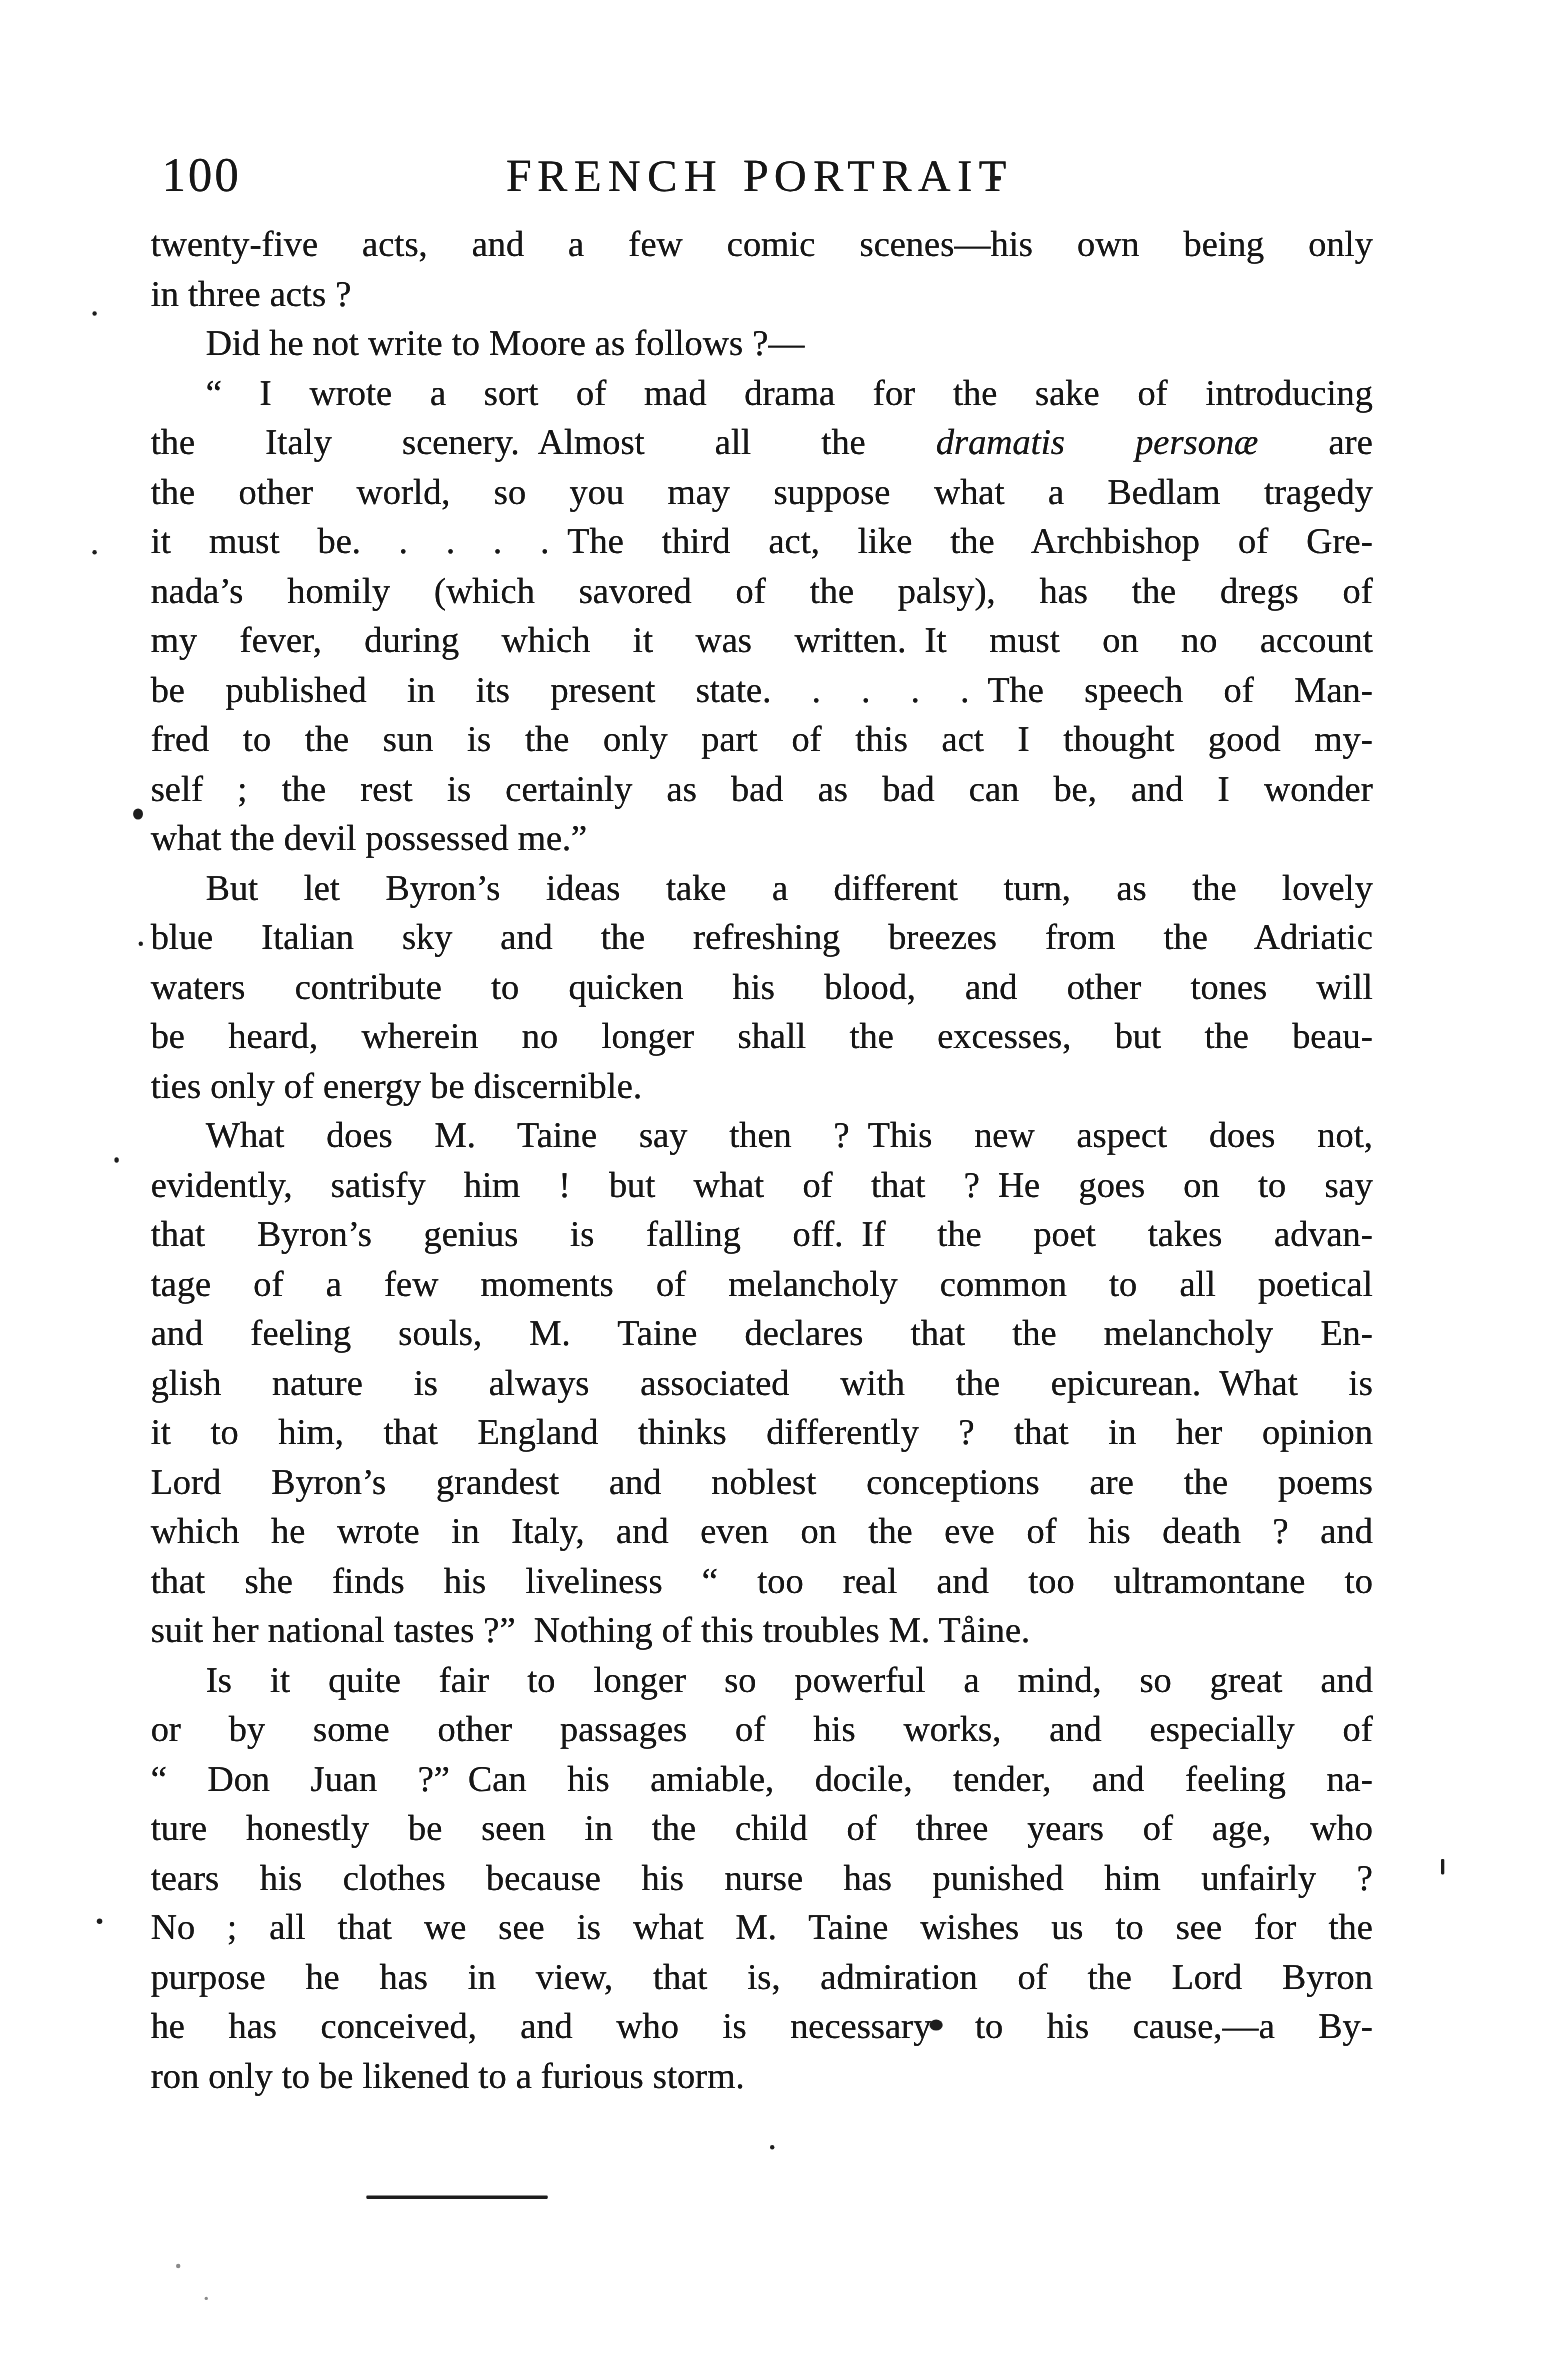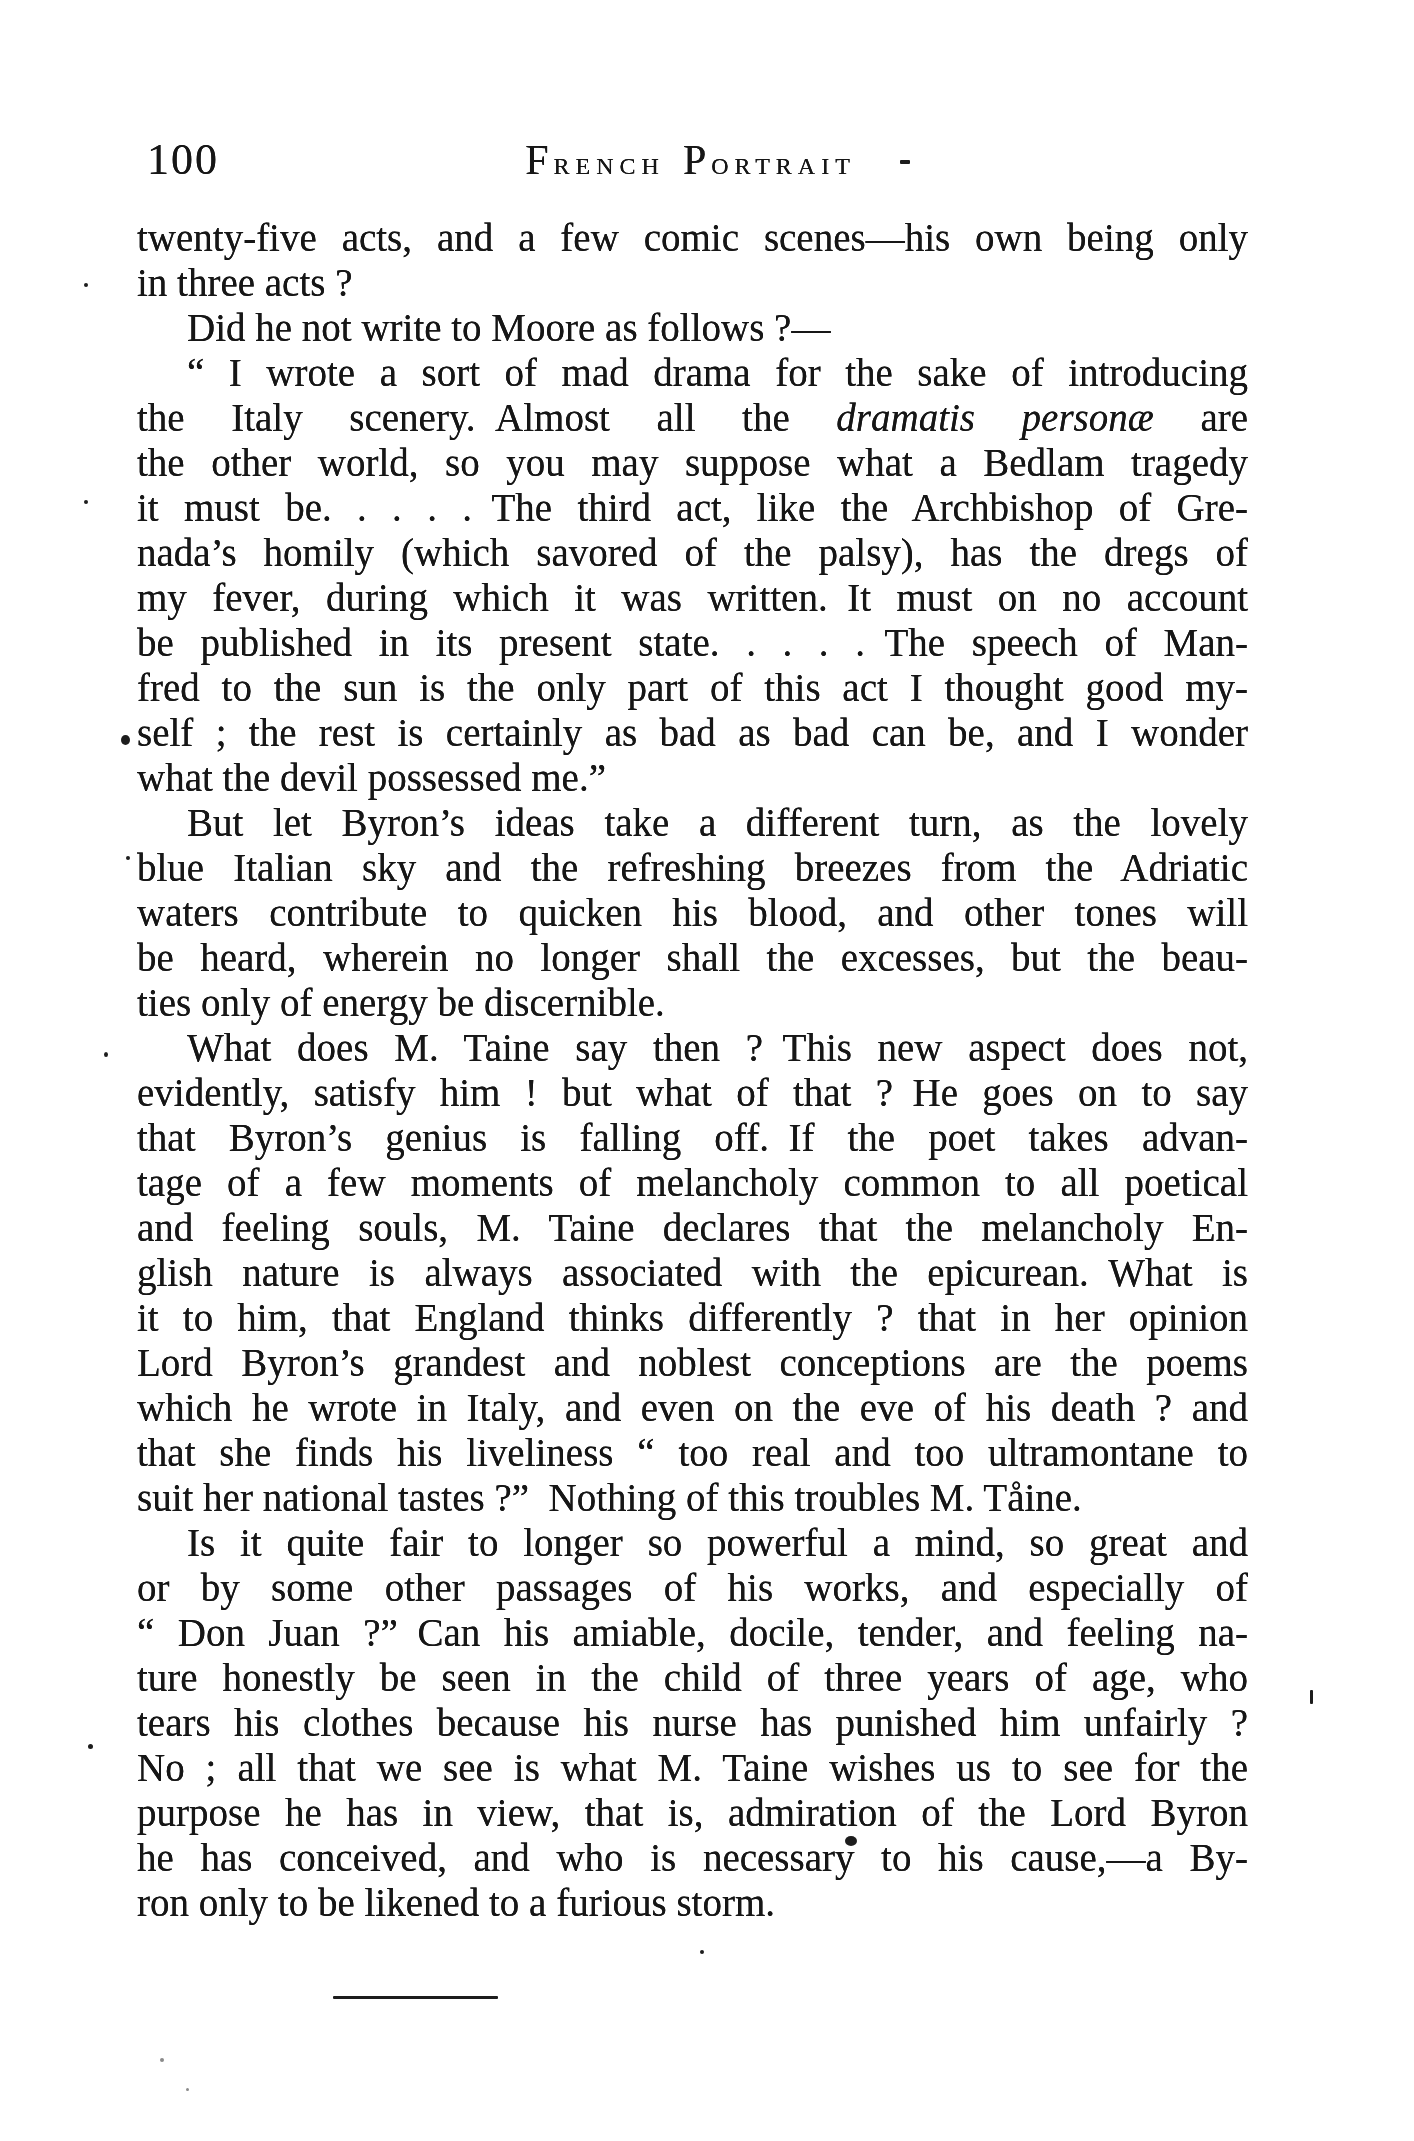--- a/index.html
+++ b/index.html
@@ -37,31 +37,31 @@
     position: absolute;
     left: 0;
     right: 0;
     top: 0;
     text-align: center;
     line-height: 44px;
     white-space: nowrap;
     text-shadow: 0 0 0.6px #161616;
   }
   .hb { font-size: 42px; letter-spacing: 5px; }
-  .hs { font-size: 24px; letter-spacing: 6px; }
+  .hs { font-size: 41px; letter-spacing: 6px; }
   .hword { margin-right: 18px; }
   .hword:last-child { margin-right: 4px; }
 
   
   #text-block {
     position: absolute;
     left: 137px;
-    top: 215px;
+    top: 201px;
     width: 1111px;
-    font-size: 39px;
+    font-size: 33px;
     text-shadow: 0 0 0.55px #161616;
   }
   .paragraph { margin: 0; padding: 0; }
   .line {
     height: 45px;
     line-height: 45px;
     text-align: justify;
     text-align-last: justify;
     overflow: visible;
   }

